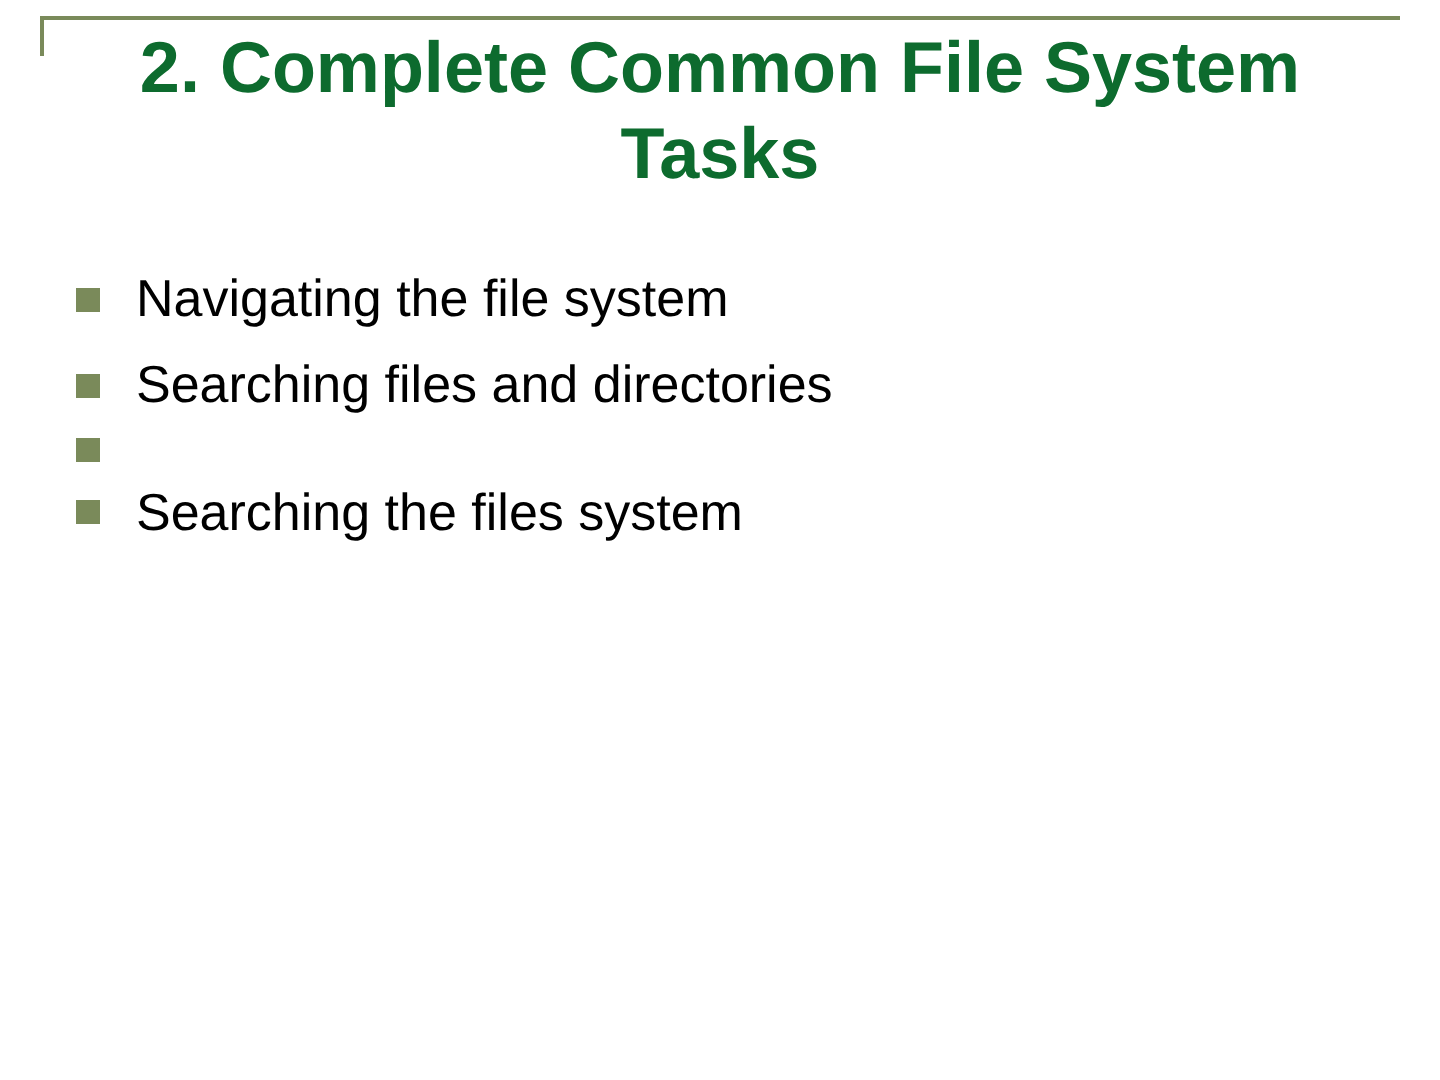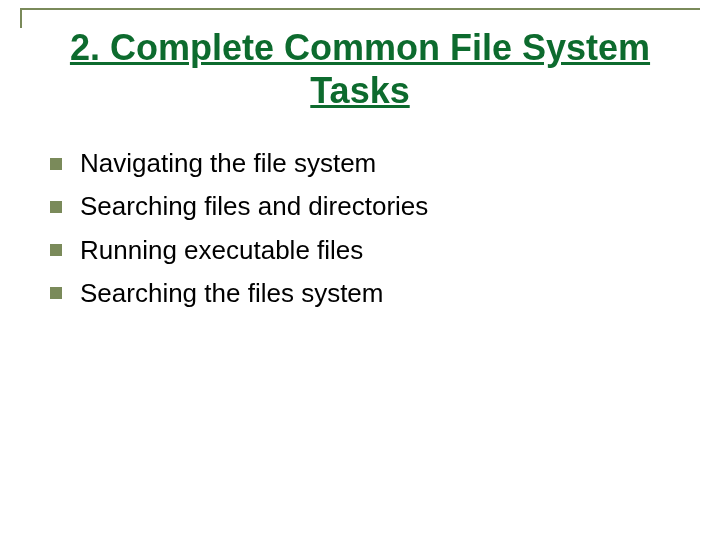--- a/index.html
+++ b/index.html
@@ -34,31 +34,30 @@
     }
     .title-border-left {
       position: absolute;
       top: 0;
       left: 0;
       width: 2px;
       height: 20px;
       background: #7a8a5a;
     }
     .title {
-      padding: 18px 10px 10px 10px;
+      padding: 4px 10px 10px 10px;
       font-size: 36px;
       font-weight: bold;
       color: #0d6b2e;
       text-align: center;
       line-height: 1.2;
-      text-decoration: underline;
     }
     .bullet-list {
       margin-top: 24px;
-      padding-left: 50px;
+      padding-left: 38px;
     }
     .bullet-item {
       display: flex;
       align-items: center;
       margin-bottom: 8px;
     }
     .bullet-icon {
       width: 12px;
       height: 12px;
       background: #7a8a5a;
@@ -84,20 +83,19 @@
     <div class="bullet-item">
       <span class="bullet-icon"></span>
       <span class="bullet-text">Navigating the file system</span>
     </div>
     <div class="bullet-item">
       <span class="bullet-icon"></span>
       <span class="bullet-text">Searching files and directories</span>
     </div>
     <div class="bullet-item">
       <span class="bullet-icon"></span>
-      <span class="bullet-text">Running executable files</span>
     </div>
     <div class="bullet-item">
       <span class="bullet-icon"></span>
       <span class="bullet-text">Searching the files system</span>
     </div>
   </div>
 </div>
 
 </body></html>

